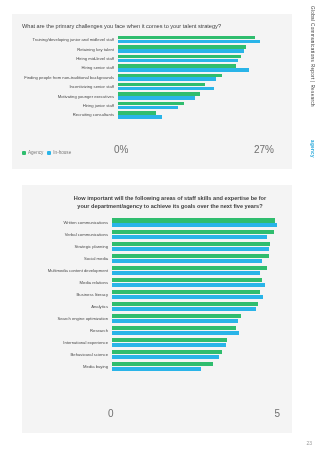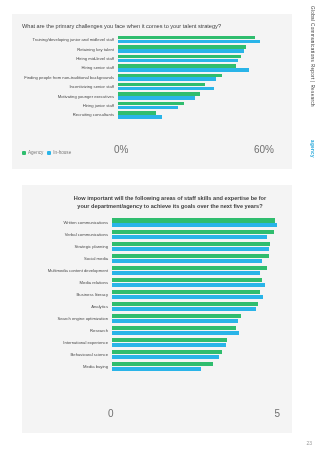--- a/index.html
+++ b/index.html
@@ -205,21 +205,21 @@
           <div class="bargroup">
             <div class="bar agency" style="width: 23.3333%;"></div>
             <div class="bar inhouse" style="width: 26.6667%;"></div>
           </div>
         </div>
       </div>
     </div>
 
   <div class="axis axis1">
     <span>0%</span>
-    <span>60%</span>
+    <span>27%</span>
   </div>
 
   <div class="legend">
     <span class="li">
       <i class="sw agency"></i>
       <span>Agency</span>
     </span>
     <span class="li">
       <i class="sw inhouse"></i>
       <span>In-house</span>

